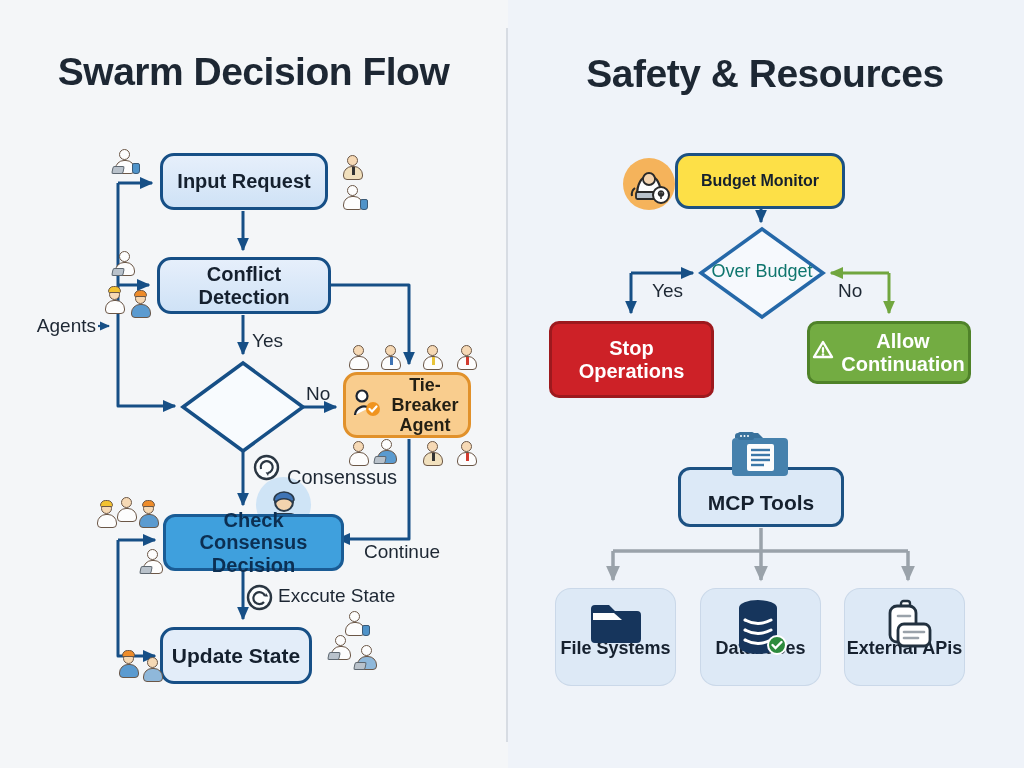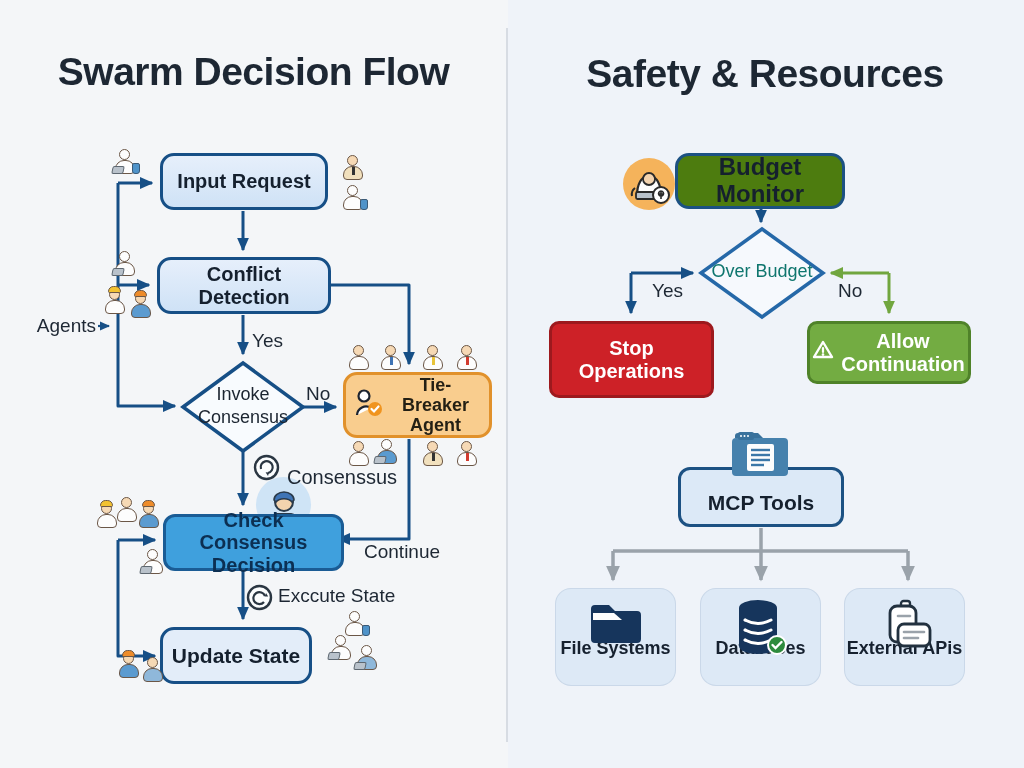--- a/index.html
+++ b/index.html
@@ -14,28 +14,28 @@
   #title-left{left:0;top:50px;width:507px;}
   #title-right{left:510px;top:52px;width:510px;}
 
   svg.connectors{position:absolute;left:0;top:0;z-index:1;}
 
   .node{position:absolute;box-sizing:border-box;display:flex;align-items:center;justify-content:center;
         text-align:center;font-weight:bold;color:#15202e;z-index:2;border-radius:14px;line-height:1.12;}
   .blueLight{background:linear-gradient(180deg,#e6effb 0%,#cfe2f6 100%);border:3px solid #164f86;}
   #n-input{left:160px;top:153px;width:168px;height:57px;font-size:20px;}
   #n-conflict{left:157px;top:257px;width:174px;height:57px;font-size:20px;}
-  #n-tie{left:343px;top:372px;width:149px;height:66px;background:#f9cd8e;border:3px solid #e1912b;
+  #n-tie{left:343px;top:372px;width:128px;height:66px;background:#f9cd8e;border:3px solid #e1912b;
          font-size:18px;color:#231f14;gap:6px;padding:0 6px;}
   #n-tie .txt{max-width:92px;}
   #n-check{left:163px;top:514px;width:181px;height:57px;background:#3fa0dd;border:3px solid #1a5c95;
            font-size:20px;color:#0c2f52;border-radius:12px;}
   #n-check .txt{max-width:160px;}
   #n-update{left:160px;top:627px;width:152px;height:57px;background:#e3edf9;border:3px solid #164f86;font-size:21px;}
-  #n-budget{left:675px;top:153px;width:170px;height:56px;background:#4d7c0f;border:3px solid #1c5183;font-size:24px;}
+  #n-budget{left:675px;top:153px;width:170px;height:56px;background:#fde047;border:3px solid #1c5183;font-size:16px;}
   #n-stop{left:549px;top:321px;width:165px;height:77px;background:#cd2127;border:3px solid #9d191e;
           color:#fff;font-size:20px;border-radius:10px;}
   #n-stop .txt{max-width:118px;}
   #n-allow{left:807px;top:321px;width:164px;height:63px;background:#73ac42;border:3px solid #4f8229;
            color:#fff;font-size:20px;border-radius:10px;gap:2px;}
   #n-allow .txt{max-width:126px;}
   #n-mcp{left:678px;top:467px;width:166px;height:60px;background:#dce9f7;border:3px solid #1c5183;
          font-size:21px;border-radius:12px;padding-top:12px;box-sizing:border-box;}
   .resource{position:absolute;top:588px;width:121px;height:98px;background:#dde9f6;border:1px solid rgba(165,185,210,.35);
             border-radius:16px;display:flex;flex-direction:column;align-items:center;justify-content:flex-end;
@@ -285,21 +285,20 @@
       <path d="M20,9 l-1.2,3.4 l3.4,0.2 z" fill="#2a3642"></path>
     </svg>
   </div>
 
   <div class="edge-label" id="lbl-agents">Agents</div>
   <div class="edge-label" id="lbl-yes-l">Yes</div>
   <div class="edge-label" id="lbl-no-l">No</div>
   <div class="edge-label" id="lbl-consensus">Consenssus</div>
   <div class="edge-label" id="lbl-continue">Continue</div>
   <div class="edge-label" id="lbl-execute">Exccute State</div>
-  <div id="lbl-invoke">Invoke Consensus</div>
   <div id="lbl-overbudget">Over Budget</div>
   <div class="edge-label" id="lbl-yes-r">Yes</div>
   <div class="edge-label" id="lbl-no-r">No</div>
 
   <span class="agent s-white hood" style="left:112px;top:148px">
       <i class="lap"></i>
       <i class="bag"></i>
     </span>
   <span class="agent s-tan" style="left:340px;top:154px">
       <i class="tie d"></i>

